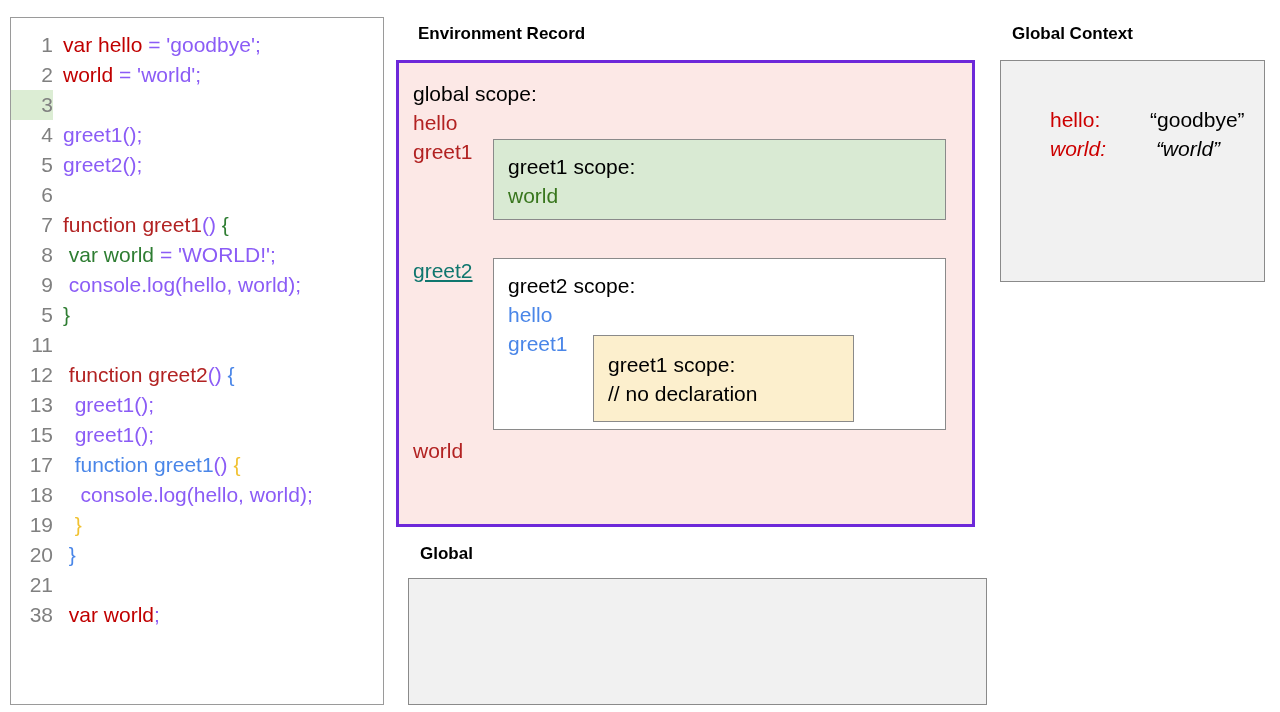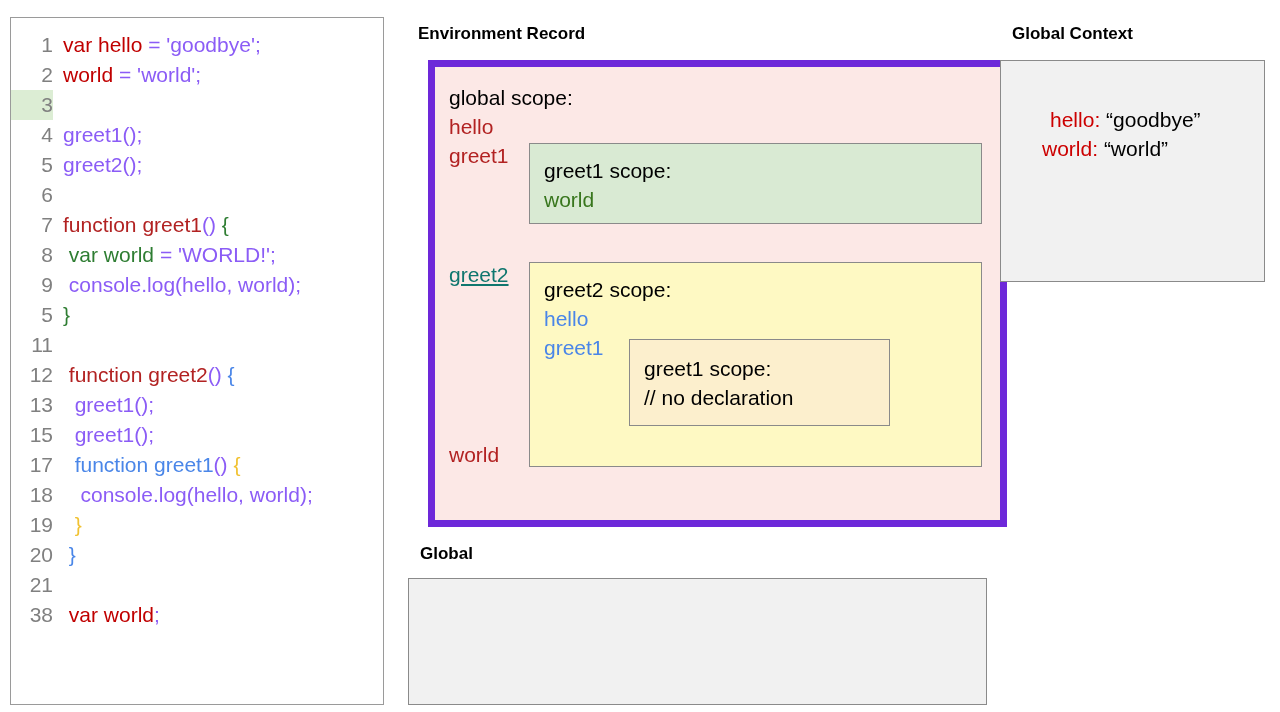--- a/index.html
+++ b/index.html
@@ -77,26 +77,26 @@
     white-space: nowrap;
   }
 
   #env-title { left: 418px; top: 24px; }
   #console-title { left: 420px; top: 544px; }
   #global-title { left: 1012px; top: 24px; }
 
   
   #env-box {
     position: absolute;
-    left: 428px;
+    left: 396px;
     top: 60px;
     width: 579px;
     height: 467px;
     background: #fce8e6;
-    border: 7px solid #6d28d9;
+    border: 3px solid #6d28d9;
     box-sizing: border-box;
     padding-left: 41px;
   }
 
   .scope-label {
     position: absolute;
     font-size: 21px;
     line-height: 29px;
     white-space: pre;
   }
@@ -140,22 +140,22 @@
   #greet1-world {
     left: 14px; top: 41px; color: #38761d;
   }
 
   
   #greet2-box {
     position: absolute;
     left: 94px;
     top: 195px;
     width: 453px;
-    height: 205px;
-    background: #fef9c3;
+    height: 172px;
+    background: #ffffff;
     border: 1px solid #8a8a8a;
     box-sizing: border-box;
   }
   #greet2-head   { left: 14px; top: 12px; color: #000000; }
   #greet2-hello  { left: 14px; top: 41px; color: #4a86e8; }
   #greet2-greet1 { left: 14px; top: 70px; color: #4a86e8; }
 
   
   #greet1-inner-box {
     position: absolute;
@@ -194,24 +194,24 @@
     box-sizing: border-box;
   }
 
   .global-row {
     position: absolute;
     font-size: 21px;
     line-height: 29px;
     white-space: pre;
   }
   #global-row-hello { left: 14px; top: 15px; }
-  #global-row-world { left: 6px; top: 44px; }
+  #global-row-world { left: 14px; top: 44px; font-style: italic; }
 
   .gkey { color: #cc0000; }
-  .gval { color: #000000; }
+  .gval { color: #000000; margin-left: 44px; }
 </style>
 </head>
 <body>
 
 <div id="stage">
 
   <div id="code-panel">
     <div id="code-lines">
         <div class="code-line"><span class="gutter">1</span><span class="code-text"><span class="tok-red">var hello</span><span class="tok-black"> = 'goodbye';</span></span></div>
         <div class="code-line"><span class="gutter">2</span><span class="code-text"><span class="tok-red">world</span><span class="tok-black"> = 'world';</span></span></div>

